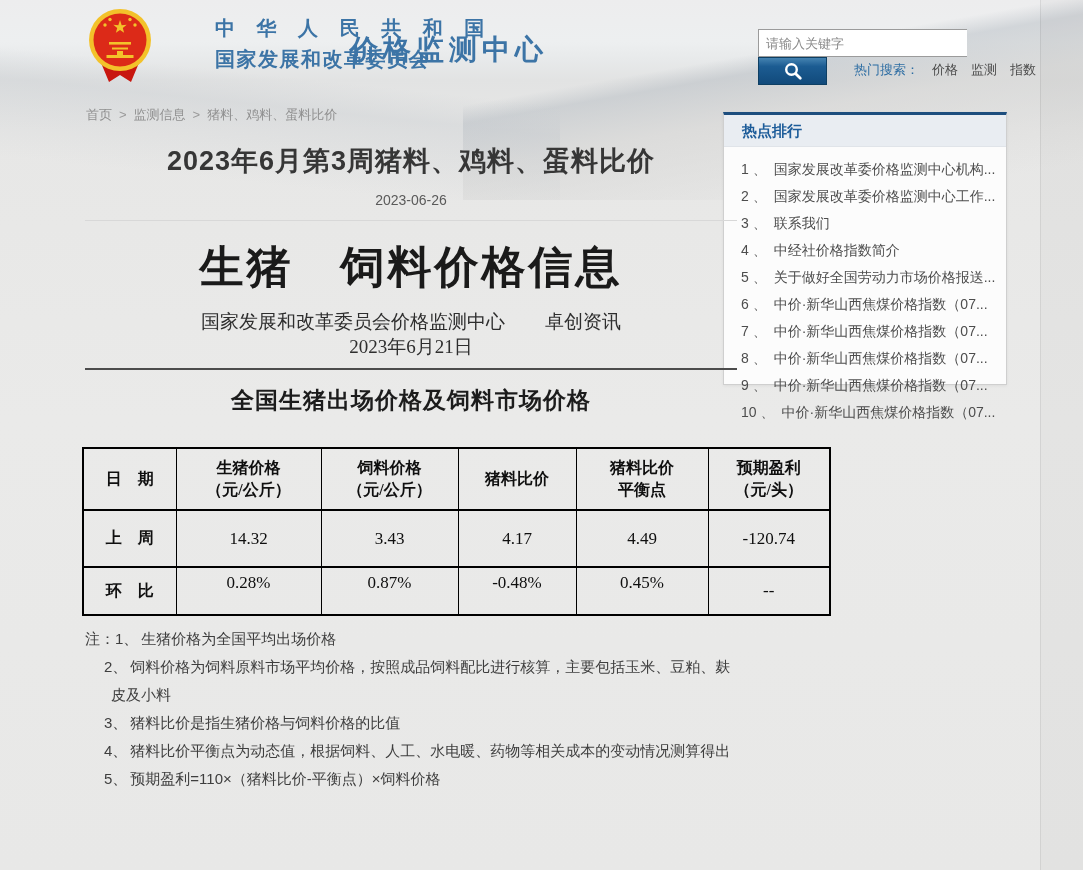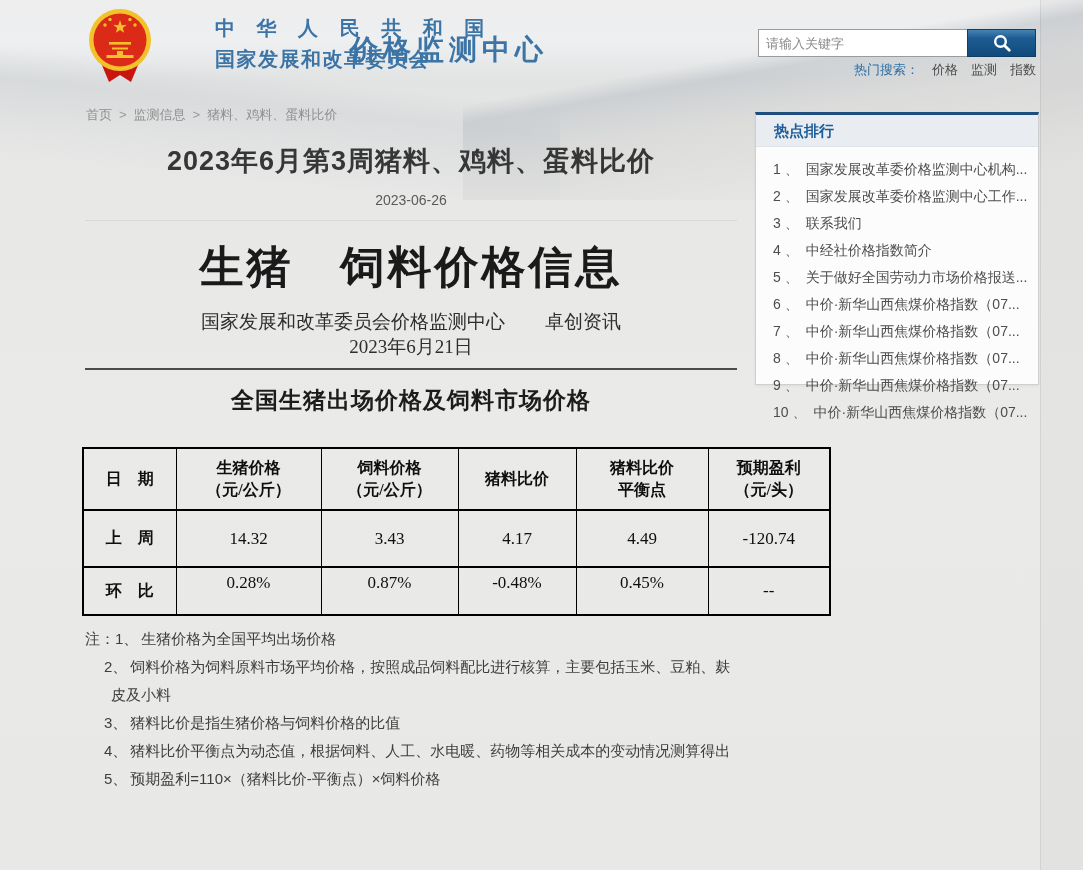--- a/index.html
+++ b/index.html
@@ -16,37 +16,37 @@
   .bg-right-strip{position:absolute;top:0;left:1040px;width:43px;height:870px;pointer-events:none;
     border-left:1px solid rgba(0,0,0,.07);background:rgba(0,0,0,.025);}
 
   
   .brand{position:absolute;left:0;top:0;width:640px;height:96px;display:block;cursor:pointer;text-decoration:none;}
   .emblem{position:absolute;left:87px;top:6px;}
   .org{position:absolute;left:167px;top:15px;color:#3c74a6;font-weight:600;margin-left:48px;}
   .org-l1{font-size:20px;letter-spacing:8px;}
   .org-l2{font-size:20px;letter-spacing:1.5px;margin-top:4px;}
   .site-name{position:absolute;left:350px;top:31px;font-size:28px;color:#3c74a6;font-weight:700;letter-spacing:5px;}
-  .search-area{position:absolute;left:758px;top:29px;display:flex;}
+  .search-area{position:absolute;left:758px;top:29px;display:flex;flex-direction:column;}
   .search-input{width:209px;height:28px;border:1px solid #9b9b9b;border-right:none;background:#fff;font-size:13px;padding:0 7px;color:#333;outline:none;font-family:"Liberation Sans",sans-serif;}
   .search-input::placeholder{color:#8a8a8a;}
   .search-button{width:69px;height:28px;border:1px solid #0e3f63;display:flex;align-items:center;justify-content:center;cursor:pointer;
     background:linear-gradient(180deg,#4583b1 0%,#1c5c92 32%,#114a7b 100%);}
   .hot-search{position:absolute;top:61px;right:47px;font-size:13px;color:#4c4c4c;}
   .hot-label{color:#2d6da3;}
   .hot-word{margin-left:13px;color:#4c4c4c;text-decoration:none;cursor:pointer;}
 
   
   .breadcrumb{position:absolute;left:86px;top:106px;font-size:13px;color:#8f8f8f;}
   .bc-sep{margin:0 7px;color:#9a9a9a;}
   .bc-item{cursor:pointer;}
   .bc-item.current{cursor:default;}
 
   
-  .sidebar{position:absolute;left:755px;top:112px;width:284px;height:273px;background:#fcfcfc;
+  .sidebar{position:absolute;left:723px;top:112px;width:284px;height:273px;background:#fcfcfc;
     border:1px solid #cfcfcf;border-top:3px solid #1d4e7e;box-shadow:0 1px 3px rgba(0,0,0,.06);}
   .sidebar-header{height:32px;line-height:32px;background:#e9edf2;color:#1d5c99;font-weight:700;font-size:15px;padding-left:18px;border-bottom:1px solid #e0e4e9;}
   .sidebar ul{list-style:none;padding:9px 10px 0 17px;}
   .side-item{height:27px;line-height:27px;font-size:14px;color:#4d4d4d;white-space:nowrap;overflow:hidden;cursor:pointer;}
   .side-item .rank{margin-right:7px;}
 
   
   .article{position:absolute;left:85px;top:137px;width:652px;}
   .art-title{font-size:27px;line-height:36px;color:#363636;text-align:center;font-weight:600;letter-spacing:1px;margin-top:6px;}
   .pub-date{text-align:center;font-size:14px;line-height:18px;color:#5a5a5a;margin-top:12px;}

